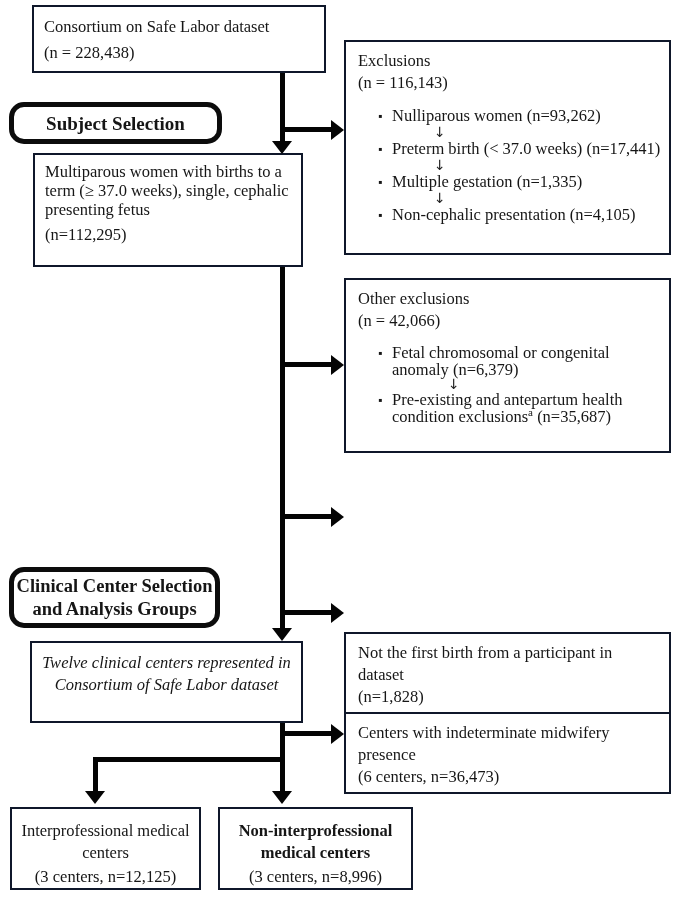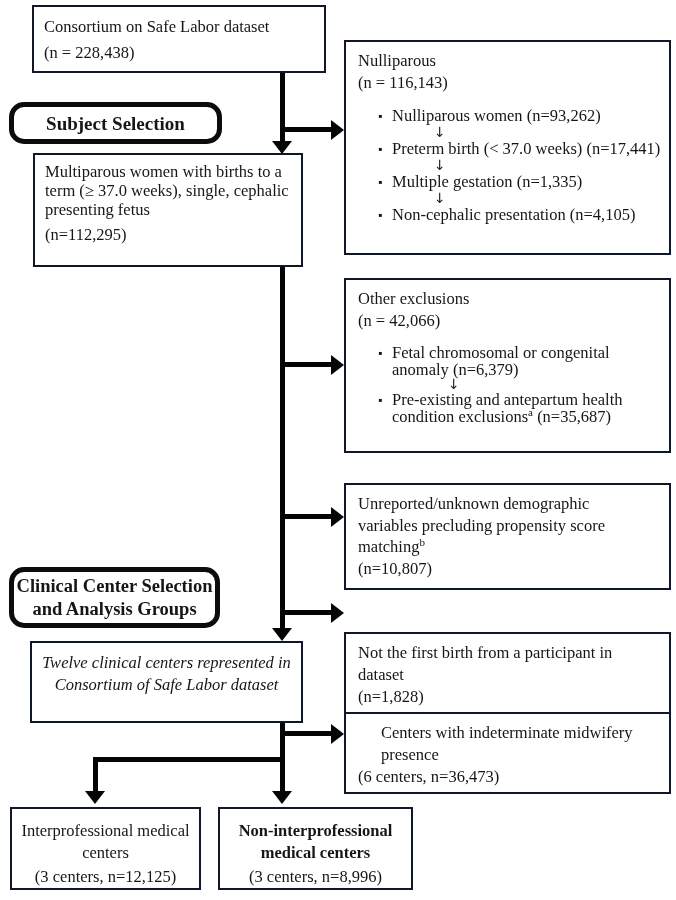--- a/index.html
+++ b/index.html
@@ -69,21 +69,21 @@
   <div class="stage-label" style="left:9px;top:102px;width:213px;height:42px;">
     <div>Subject Selection</div>
   </div>
 
   <div class="box pad" style="left:33px;top:153px;width:270px;height:114px;">
     <div class="w250" style="line-height:19px;">Multiparous women with births to a term (≥ 37.0 weeks), single, cephalic presenting fetus</div>
     <div style="line-height:22px;margin-top:5px;">(n=112,295)</div>
   </div>
 
   <div class="box padr" style="left:344px;top:40px;width:327px;height:215px;">
-    <div class="title-line">Nulliparous</div>
+    <div class="title-line">Exclusions</div>
     <div class="n-title">(n = 116,143)</div>
     <div class="list">
       <div class="item lh20">
         <span class="bullet">▪</span><span>Nulliparous women (n=93,262)</span>
       </div>
       <span class="mini-arrow ml56">↓</span>
       <div class="item lh20">
         <span class="bullet">▪</span><span>Preterm birth (&lt; 37.0 weeks) (n=17,441)</span>
       </div>
       <span class="mini-arrow ml56">↓</span>
@@ -104,41 +104,37 @@
       <div class="item lh17">
         <span class="bullet" style="top:1px;">▪</span><span class="w240" style="display:inline-block;">Fetal chromosomal or congenital anomaly (n=6,379)</span>
       </div>
       <span class="mini-arrow ml70">↓</span>
       <div class="item lh17">
         <span class="bullet" style="top:1px;">▪</span><span class="w258" style="display:inline-block;"><span>Pre-existing and antepartum health condition exclusions</span><sup>a</sup><span> (n=35,687)</span></span>
       </div>
     </div>
   </div>
 
-  <div class="box padr" style="left:344px;top:483px;width:327px;height:107px;">
-    <div class="w250" style="line-height:21.5px;"><span>Unreported/unknown demographic variables precluding propensity score matching</span><sup>b</sup></div>
-    <div style="line-height:22px;">(n=10,807)</div>
-  </div>
 
   <div class="box padr" style="left:344px;top:632px;width:327px;height:92px;">
     <div style="line-height:22px;">Not the first birth from a participant in dataset</div>
     <div style="line-height:22px;">(n=1,828)</div>
   </div>
 
   <div class="stage-label" style="left:9px;top:567px;width:211px;height:61px;font-size:18.5px;">
     <div>Clinical Center Selection</div>
     <div>and Analysis Groups</div>
   </div>
 
   <div class="box center italic" style="left:30px;top:641px;width:273px;height:82px;padding:9px 8px;">
     <div style="line-height:21.5px;">Twelve clinical centers represented in Consortium of Safe Labor dataset</div>
   </div>
 
   <div class="box padr" style="left:344px;top:712px;width:327px;height:82px;">
-    <div style="line-height:22px;margin-left:23px;">Centers with indeterminate midwifery presence</div>
+    <div style="line-height:22px;">Centers with indeterminate midwifery presence</div>
     <div style="line-height:22px;">(6 centers, n=36,473)</div>
   </div>
 
   <div class="box center" style="left:10px;top:807px;width:191px;height:83px;padding:11px 6px;">
     <div style="line-height:22px;">Interprofessional medical centers</div>
     <div class="nline" style="line-height:22px;">(3 centers, n=12,125)</div>
   </div>
 
   <div class="box center" style="left:218px;top:807px;width:195px;height:83px;padding:11px 6px;">
     <div style="line-height:22px;font-weight:bold;">Non-interprofessional medical centers</div>

